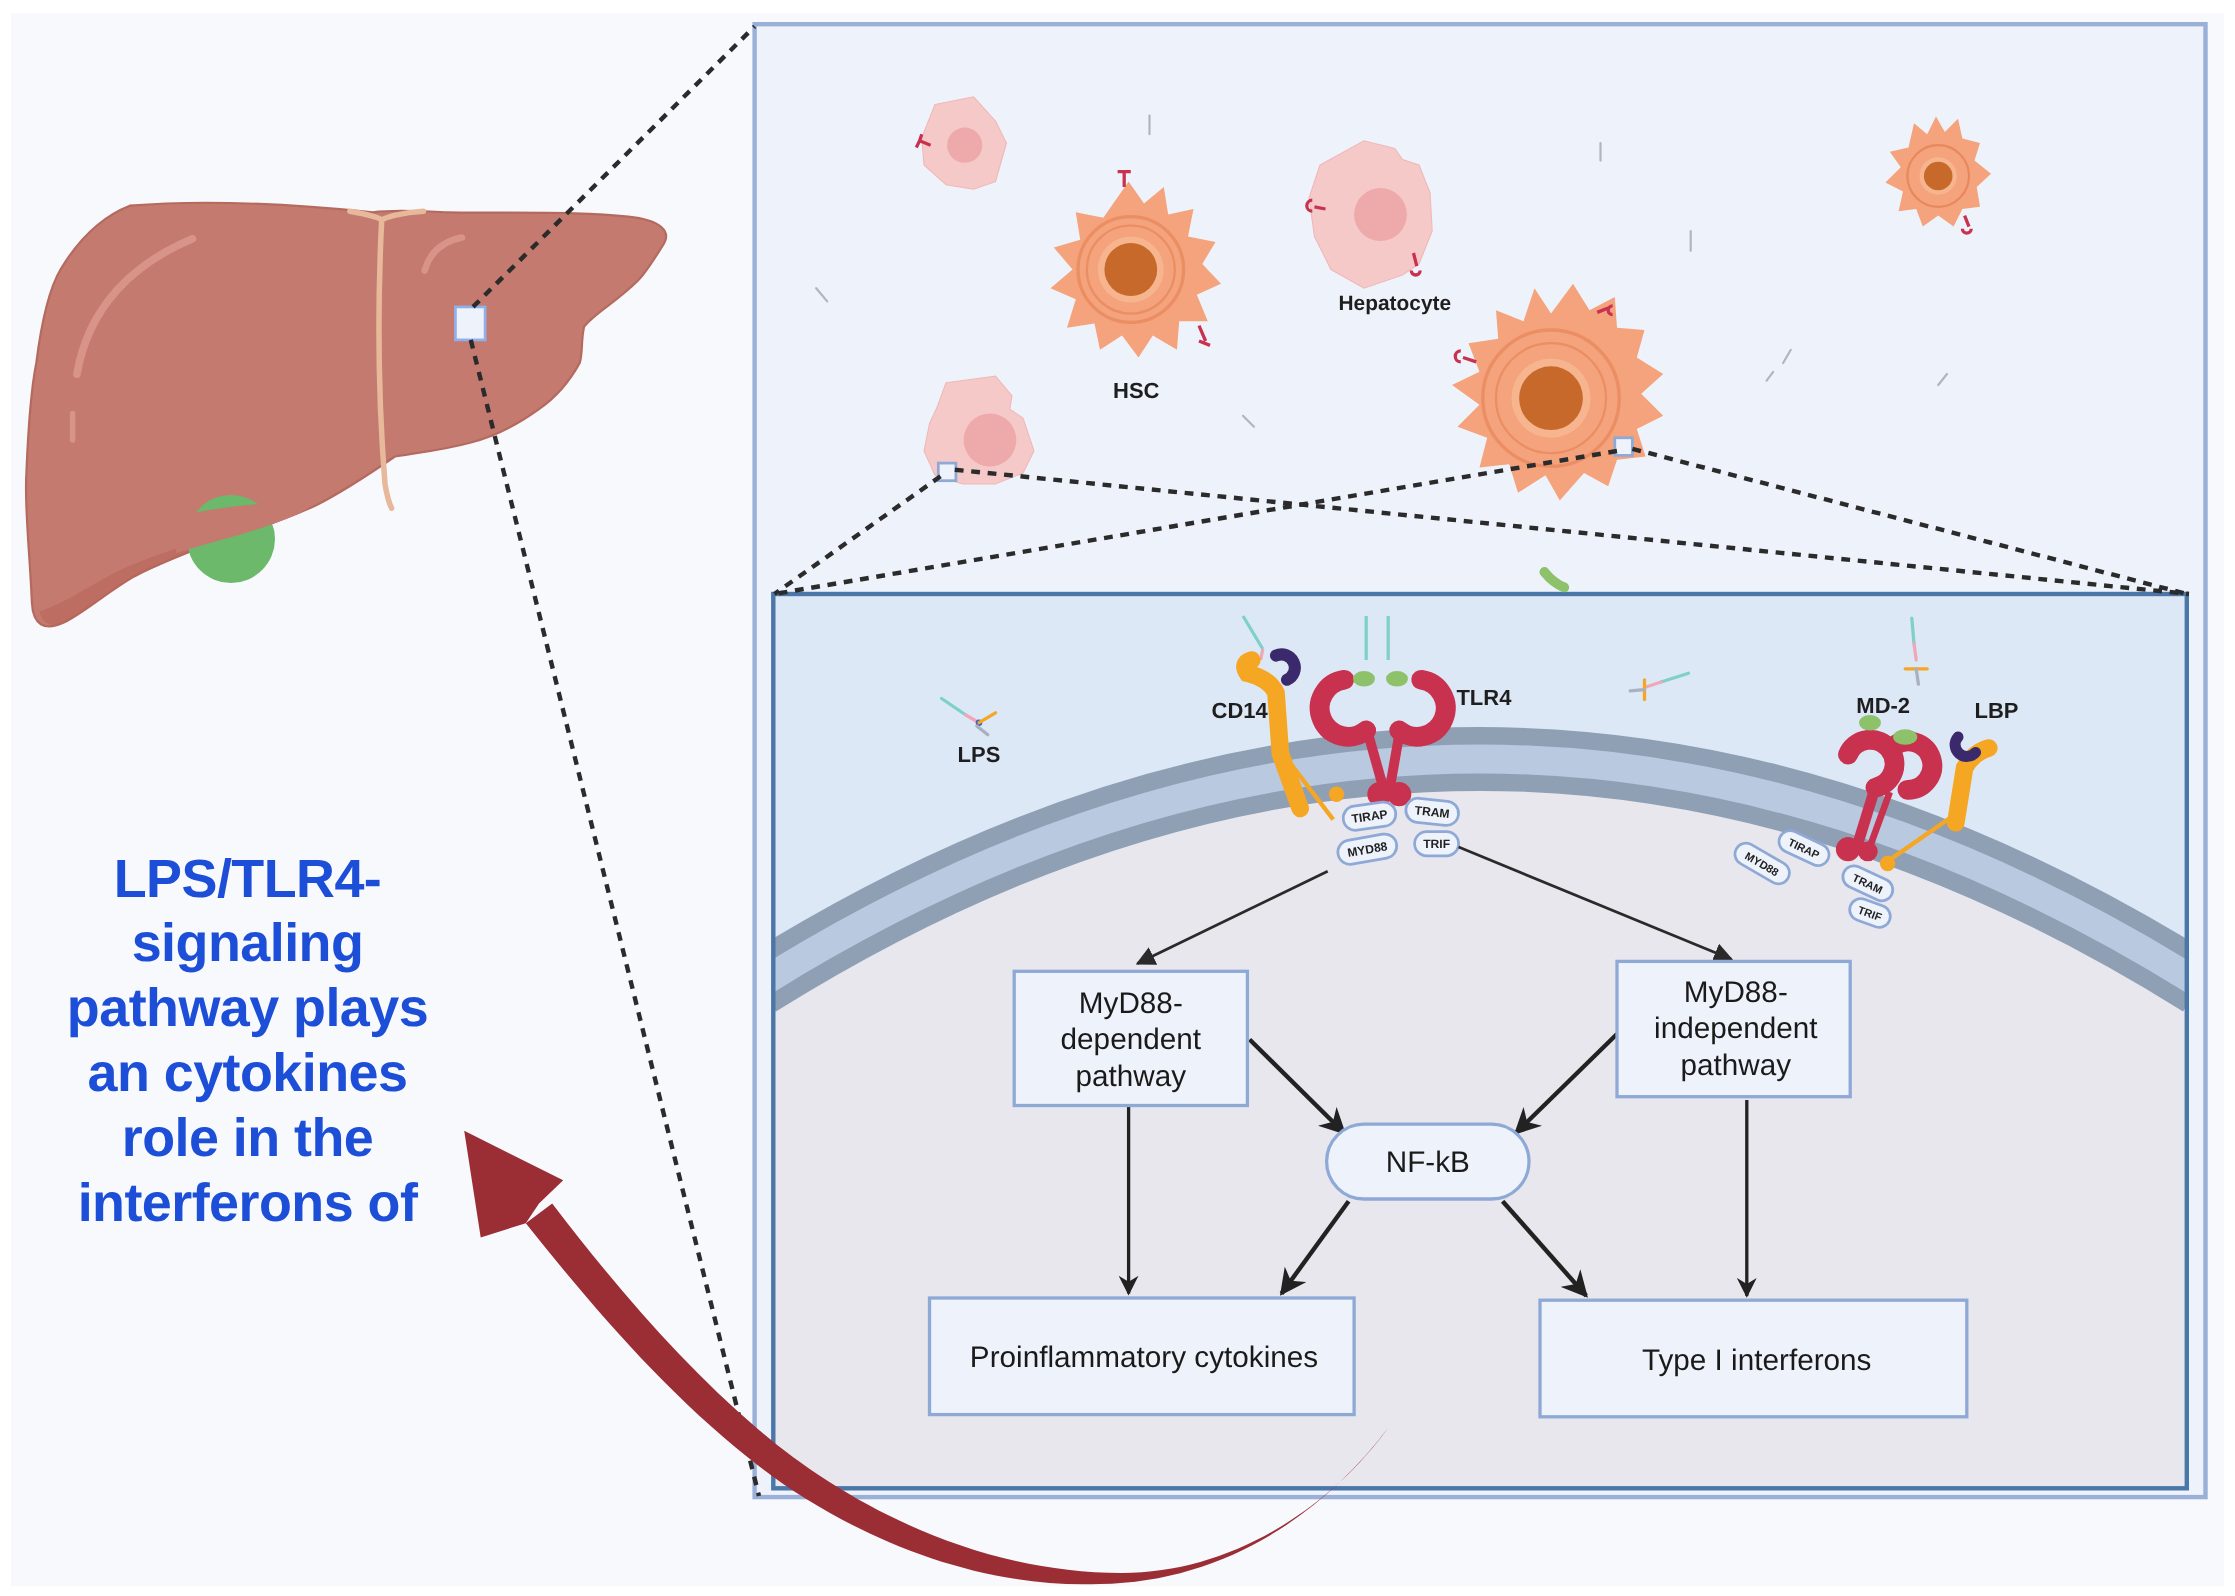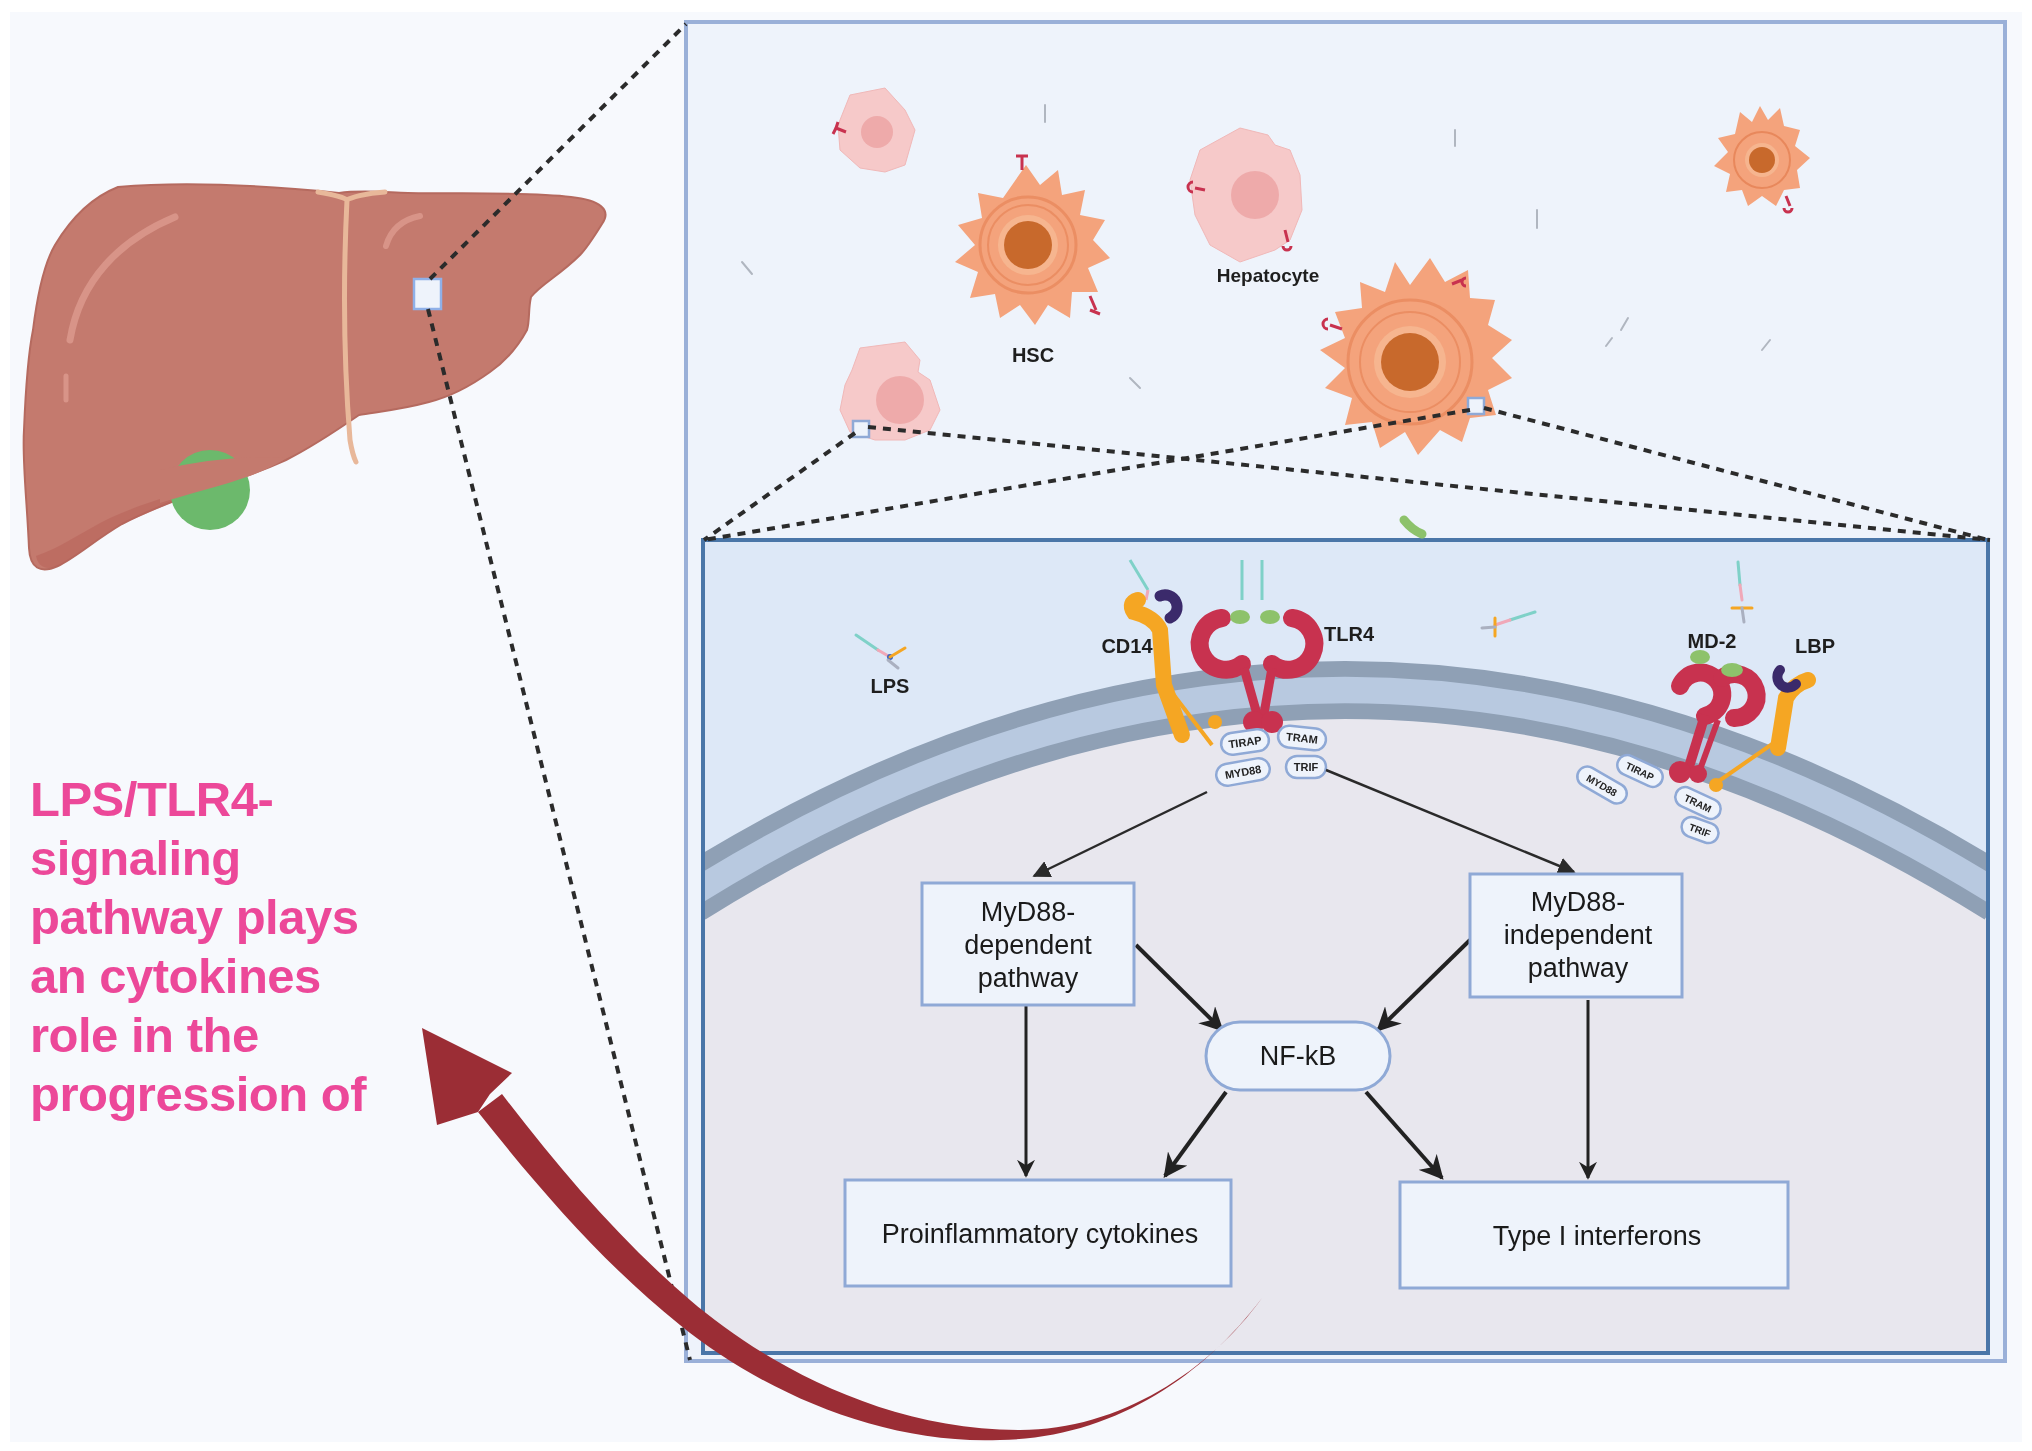--- a/index.html
+++ b/index.html
@@ -3,21 +3,21 @@
 <meta charset="utf-8">
 <style>
   html, body { margin: 0; padding: 0; }
   body { width: 2032px; height: 1451px; background: #ffffff; position: relative; overflow: hidden; font-family: "Liberation Sans", sans-serif; }
   #stage { position: absolute; left: 0; top: 0; width: 2032px; height: 1451px; }
   svg text { font-family: "Liberation Sans", sans-serif; }
   .lbl { font-weight: bold; fill: #1e1e1e; }
   .boxtxt { fill: #1a1a1a; font-size: 27px; }
   .side-text {
     position: absolute; left: 30px; top: 770px; width: 390px;
-    color: #ec4899; font-weight: bold;
+    text-align: center; color: #1d4ed8; font-weight: bold;
     font-size: 49px; line-height: 59px; letter-spacing: -0.5px;
   }
   .side-text span { display: block; }
 </style>
 </head>
 <body>
 
 <svg id="stage" width="2032" height="1451" viewBox="0 0 2032 1451" xmlns="http://www.w3.org/2000/svg">
   <defs>
     <marker id="arrowSmall" viewBox="0 0 10 10" refX="9" refY="5" markerWidth="7" markerHeight="7" orient="auto-start-reverse">
@@ -284,14 +284,14 @@
     <path fill="#9b2d35" d="M422,1028 L512,1073 L490,1094 L478,1112 L437,1125 Z"></path>
   </g>
 </svg>
 
 <div class="side-text">
   <span>LPS/TLR4-</span>
   <span>signaling</span>
   <span>pathway plays</span>
   <span>an cytokines</span>
   <span>role in the</span>
-  <span>progression of</span>
+  <span>interferons of</span>
 </div>
 
 </body></html>

